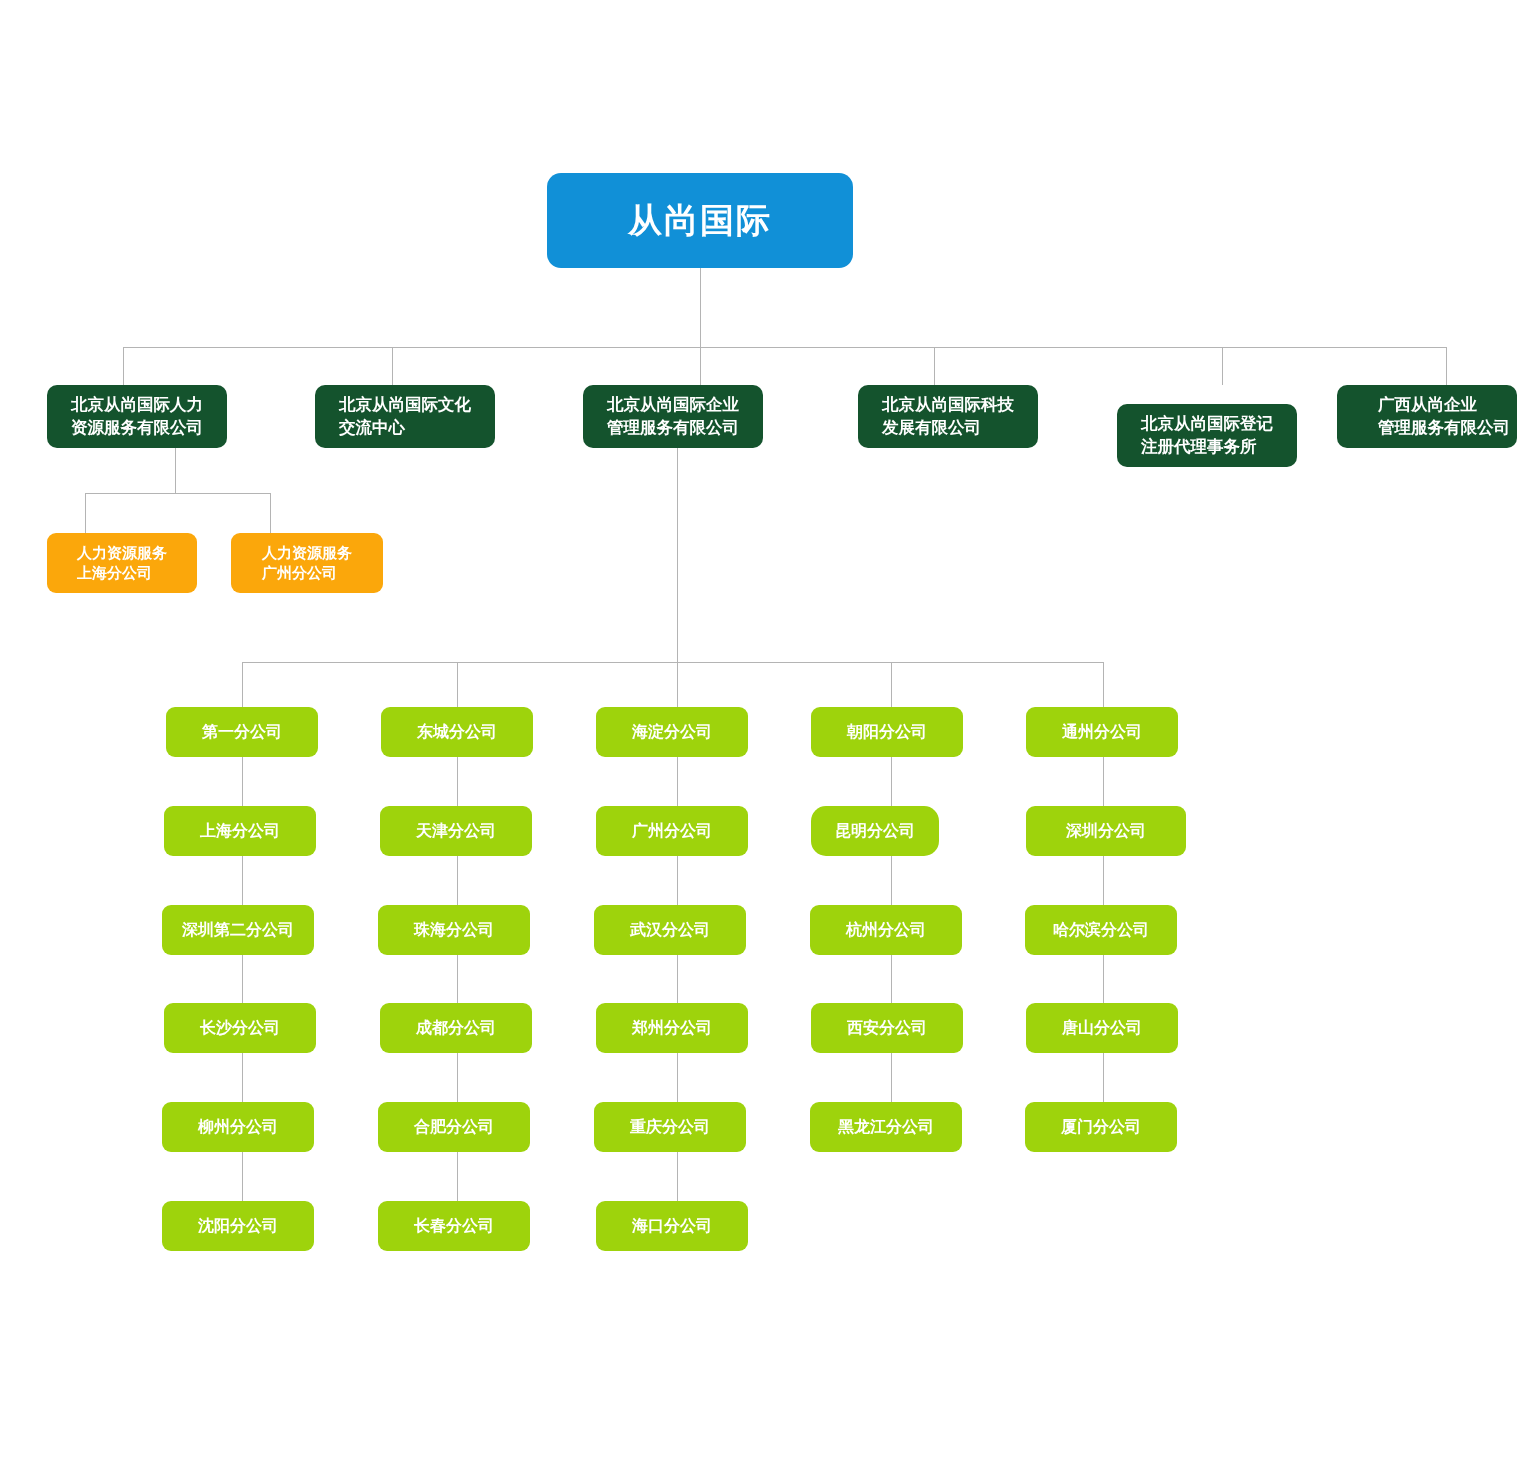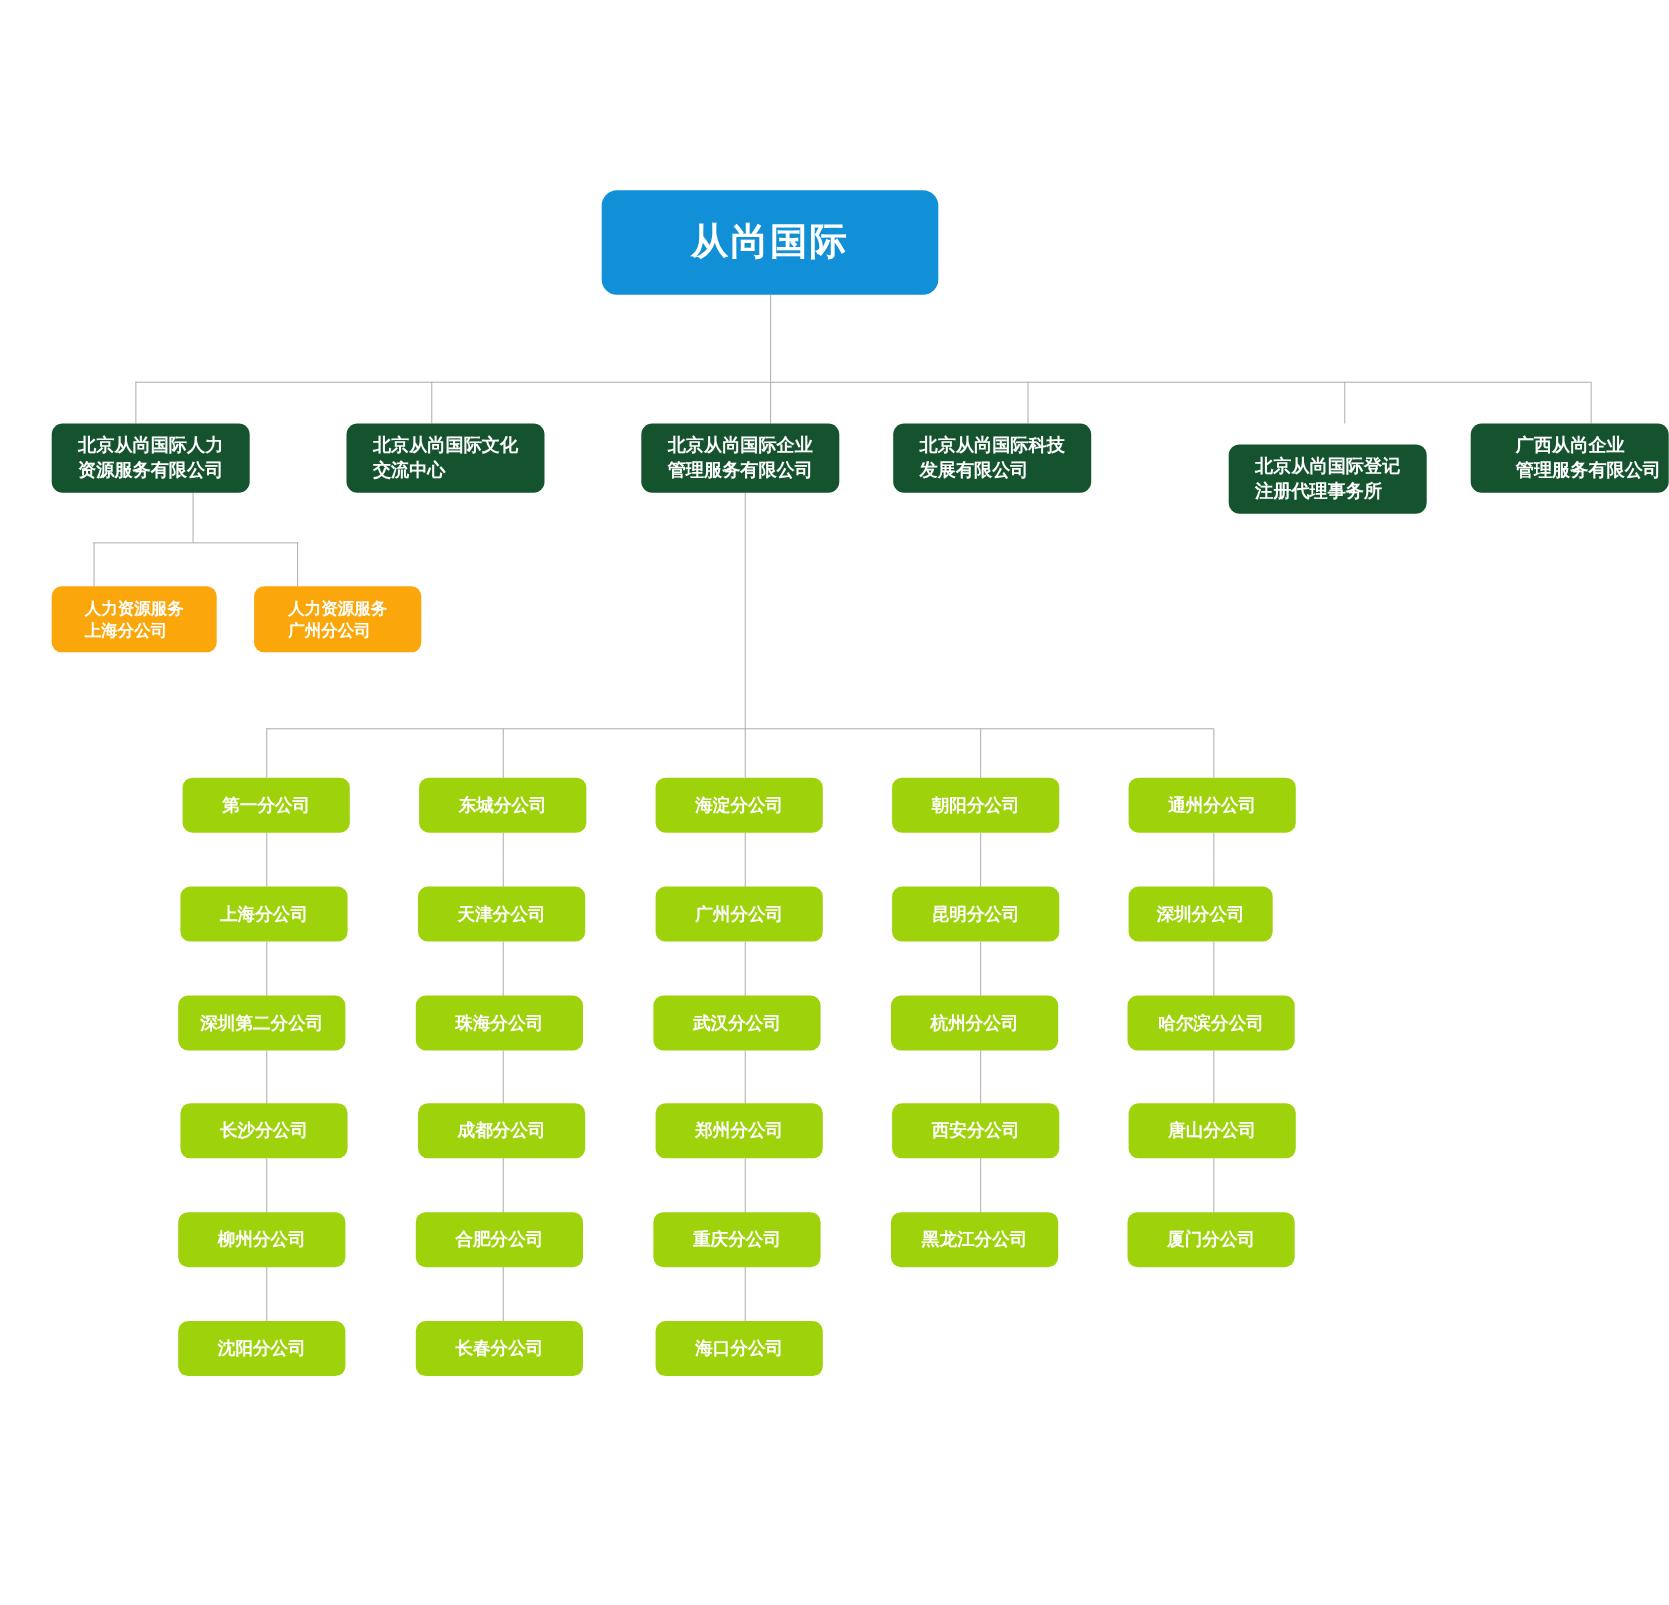--- a/index.html
+++ b/index.html
@@ -114,21 +114,21 @@
   <div class="ln v" style="left:1103px; top:1053px; height:50px;"></div>
 
   <div class="node root" style="left:547px; top:173px; width:306px; height:95px;">从尚国际</div>
 
   <div class="node div1" style="left:47px; top:385px; width:180px; height:63px;">北京从尚国际人力
 资源服务有限公司</div>
   <div class="node div1" style="left:315px; top:385px; width:180px; height:63px;">北京从尚国际文化
 交流中心</div>
   <div class="node div1" style="left:583px; top:385px; width:180px; height:63px;">北京从尚国际企业
 管理服务有限公司</div>
-  <div class="node div1" style="left:812px; top:385px; width:180px; height:63px;">北京从尚国际科技
+  <div class="node div1" style="left:858px; top:385px; width:180px; height:63px;">北京从尚国际科技
 发展有限公司</div>
   <div class="node div1" style="left:1117px; top:404px; width:180px; height:63px;">北京从尚国际登记
 注册代理事务所</div>
   <div class="node div1" style="left:1337px; top:385px; width:180px; height:63px;padding-left:40px;">广西从尚企业
 管理服务有限公司</div>
 
   <div class="node branch-orange" style="left:47px; top:533px; width:150px; height:60px;">人力资源服务
 上海分公司</div>
   <div class="node branch-orange" style="left:231px; top:533px; width:152px; height:60px;">人力资源服务
 广州分公司</div>
@@ -148,24 +148,24 @@
   <div class="node branch-green" style="left:378px; top:1201px; width:152px; height:50px;">长春分公司</div>
 
   <div class="node branch-green" style="left:596px; top:707px; width:152px; height:50px;">海淀分公司</div>
   <div class="node branch-green" style="left:596px; top:806px; width:152px; height:50px;">广州分公司</div>
   <div class="node branch-green" style="left:594px; top:905px; width:152px; height:50px;">武汉分公司</div>
   <div class="node branch-green" style="left:596px; top:1003px; width:152px; height:50px;">郑州分公司</div>
   <div class="node branch-green" style="left:594px; top:1102px; width:152px; height:50px;">重庆分公司</div>
   <div class="node branch-green" style="left:596px; top:1201px; width:152px; height:50px;">海口分公司</div>
 
   <div class="node branch-green" style="left:811px; top:707px; width:152px; height:50px;">朝阳分公司</div>
-  <div class="node branch-green" style="left:811px; top:806px; width:152px; height:50px;">昆明分公司</div>
+  <div class="node branch-green" style="left:811px; top:806px; width:128px; height:50px;border-radius:15px;">昆明分公司</div>
   <div class="node branch-green" style="left:810px; top:905px; width:152px; height:50px;">杭州分公司</div>
   <div class="node branch-green" style="left:811px; top:1003px; width:152px; height:50px;">西安分公司</div>
   <div class="node branch-green" style="left:810px; top:1102px; width:152px; height:50px;">黑龙江分公司</div>
 
   <div class="node branch-green" style="left:1026px; top:707px; width:152px; height:50px;">通州分公司</div>
-  <div class="node branch-green" style="left:1026px; top:806px; width:131px; height:50px;">深圳分公司</div>
+  <div class="node branch-green" style="left:1026px; top:806px; width:160px; height:50px;">深圳分公司</div>
   <div class="node branch-green" style="left:1025px; top:905px; width:152px; height:50px;">哈尔滨分公司</div>
   <div class="node branch-green" style="left:1026px; top:1003px; width:152px; height:50px;">唐山分公司</div>
   <div class="node branch-green" style="left:1025px; top:1102px; width:152px; height:50px;">厦门分公司</div>
 
 </div>
 
 </body></html>

